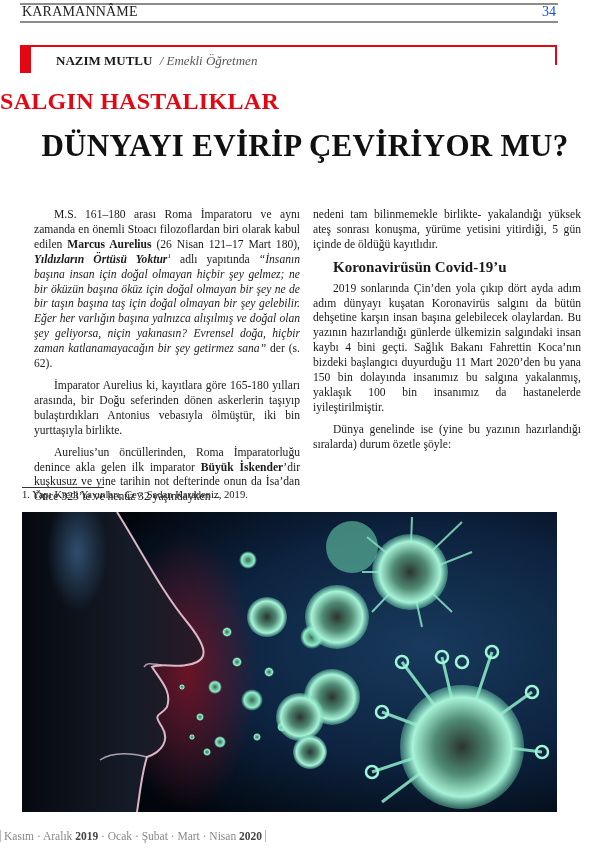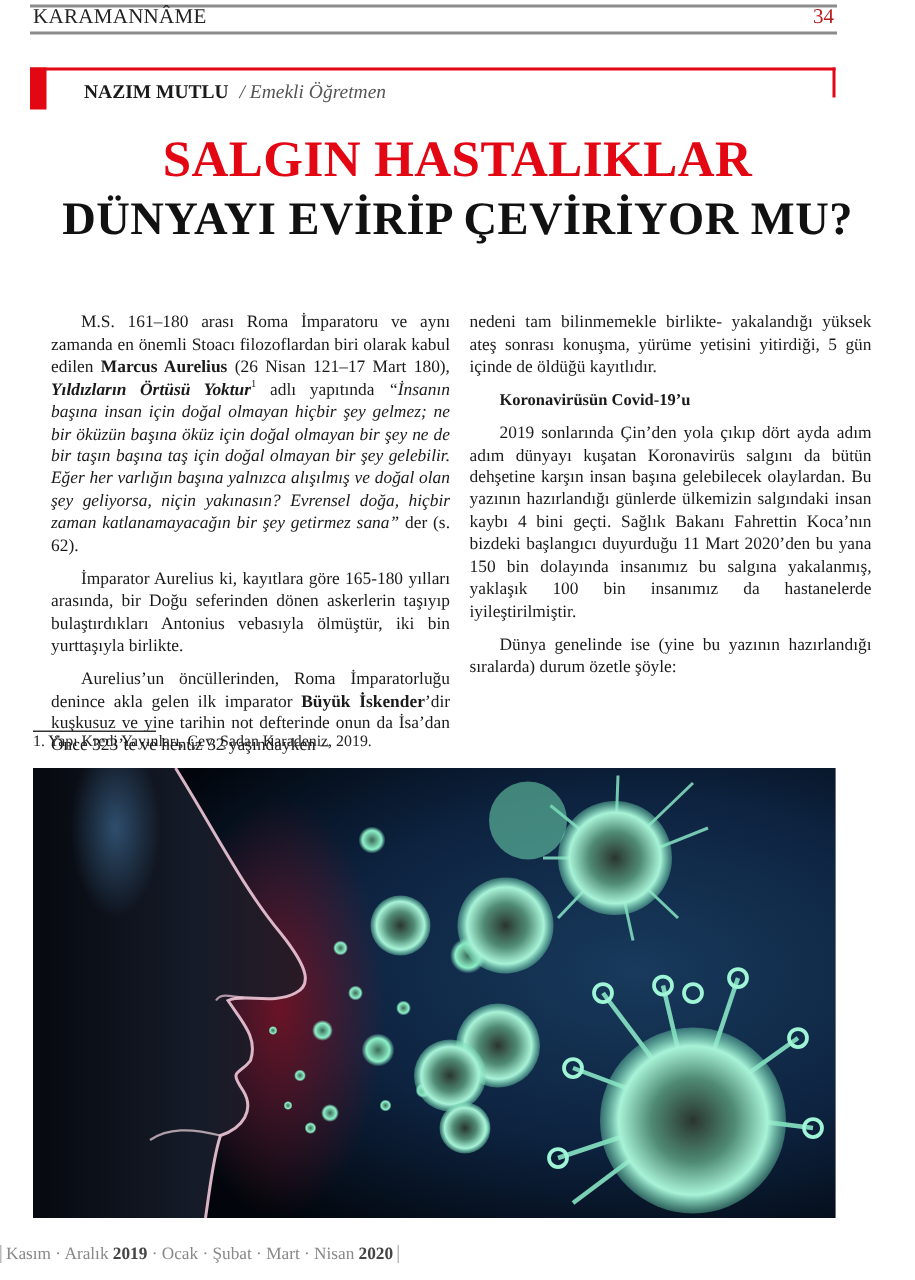--- a/index.html
+++ b/index.html
@@ -2,41 +2,41 @@
 <html><head>
 <meta charset="utf-8">
 <style>
   html, body { margin: 0; padding: 0; }
   body { width: 610px; height: 853px; background: #ffffff; position: relative; overflow: hidden;
          font-family: "Liberation Serif", "DejaVu Serif", serif; color: #1a1a1a; }
 
   
   .rh-line { position: absolute; left: 20px; width: 538px; height: 2px; background: #8c8c8c; }
   .rh-title { position: absolute; left: 22px; top: 4px; font-size: 14px; letter-spacing: 0.2px; color: #222; }
-  .rh-page { position: absolute; right: 54px; top: 4px; font-size: 14px; color: #b91c1c; }
+  .rh-page { position: absolute; right: 54px; top: 4px; font-size: 14px; color: #1d4ed8; }
 
   
   .author-box { position: absolute; left: 20px; top: 45px; width: 537px; height: 28px; }
   .author-box .red-block { position: absolute; left: 0; top: 0; width: 11px; height: 28px; background: #e30613; }
   .author-box .top-line { position: absolute; left: 0; top: 0; width: 537px; height: 2px; background: #e30613; }
   .author-box .right-line { position: absolute; right: 0; top: 0; width: 2px; height: 20px; background: #e30613; }
   .author-name { position: absolute; left: 36px; top: 8px; font-size: 13px; font-weight: bold; color: #1a1a1a; }
   .author-role { font-weight: normal; font-style: italic; color: #555; font-size: 13px; margin-left: 4px; }
 
   
-  .title-1 { position: absolute; left: 0; width: 610px; top: 88px; text-align: center; font-size: 34px; font-weight: bold; color: #e30613; letter-spacing: 0.3px; }
+  .title-1 { position: absolute; left: 0; width: 610px; top: 88px; font-size: 24px; font-weight: bold; color: #e30613; letter-spacing: 0.3px; }
   .title-2 { position: absolute; left: 0; width: 610px; top: 128px; text-align: center; font-size: 31px; font-weight: bold; color: #111; letter-spacing: 0.3px; }
 
   
   .col { position: absolute; top: 208px; width: 266px; font-size: 11.6px; line-height: 14.9px; text-align: justify; hyphens: manual; }
   .col-left { left: 34px; }
   .col-right { left: 313px; top: 208px; width: 268px; }
   .col p { margin: 0 0 7px 0; text-indent: 20px; }
   .col p.noindent { text-indent: 0; }
-  .col h3 { margin: 3px 0 7px 0; font-size: 11px; font-weight: bold; text-indent: 20px; }
+  .col h3 { margin: 3px 0 7px 0; font-size: 15px; font-weight: bold; text-indent: 20px; }
   .col b { font-weight: bold; }
   .col .bi { font-weight: bold; font-style: italic; }
   .col i { font-style: italic; }
   sup { font-size: 7px; vertical-align: super; line-height: 0; }
 
   .fn-rule { position: absolute; left: 22px; top: 487px; width: 82px; height: 1px; background: #333; }
   .footnote { position: absolute; left: 22px; top: 489px; font-size: 10.6px; color: #222; }
 
   
   .hero { position: absolute; left: 22px; top: 512px; width: 535px; height: 300px; overflow: hidden; background: #04080f; }

